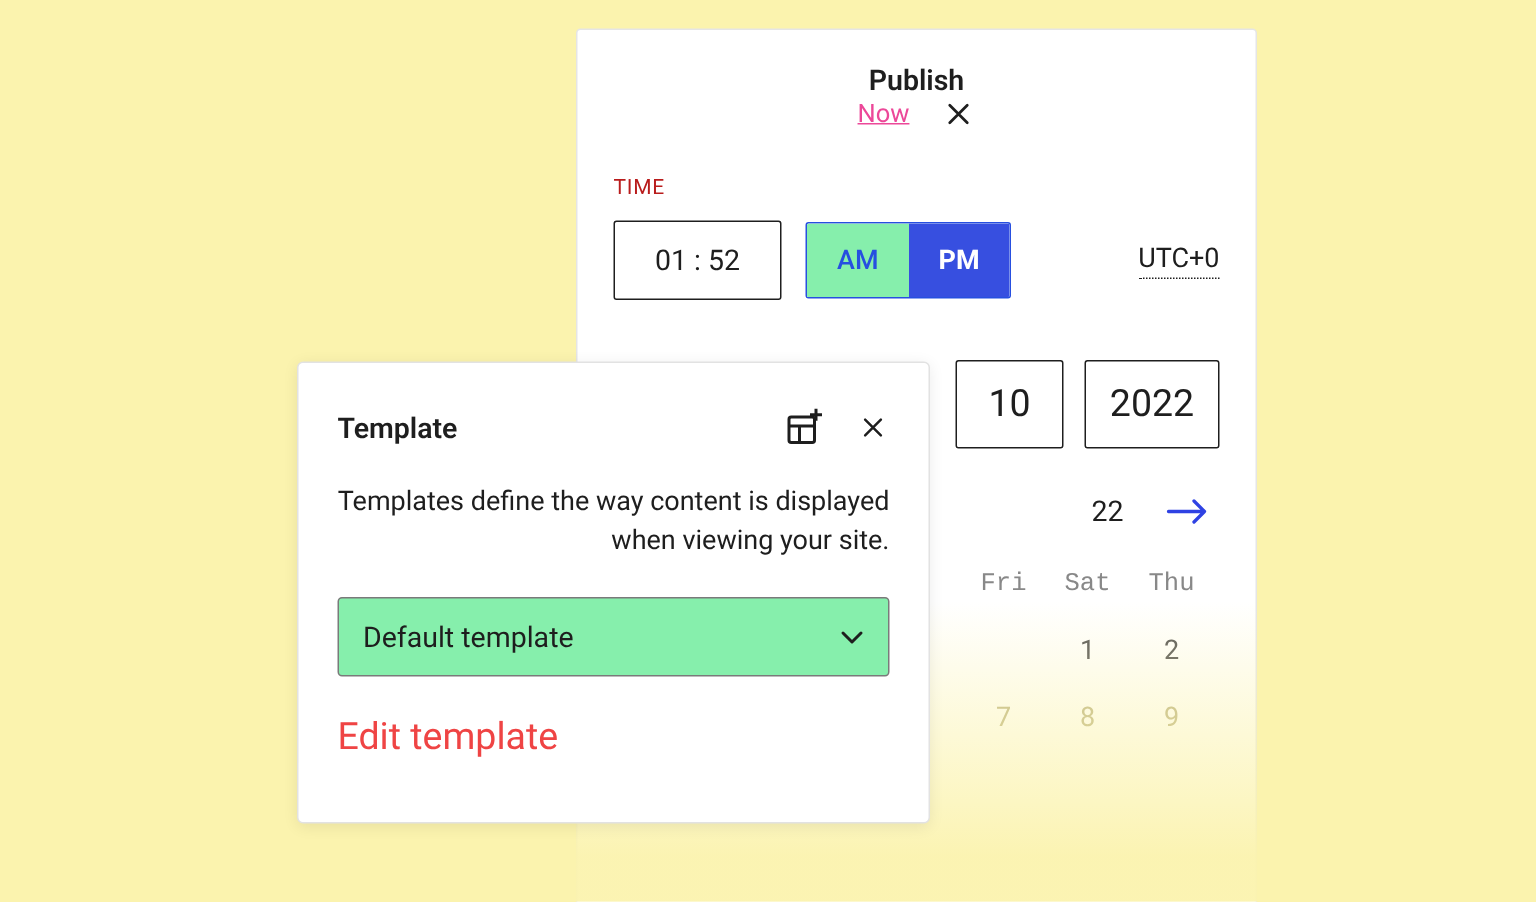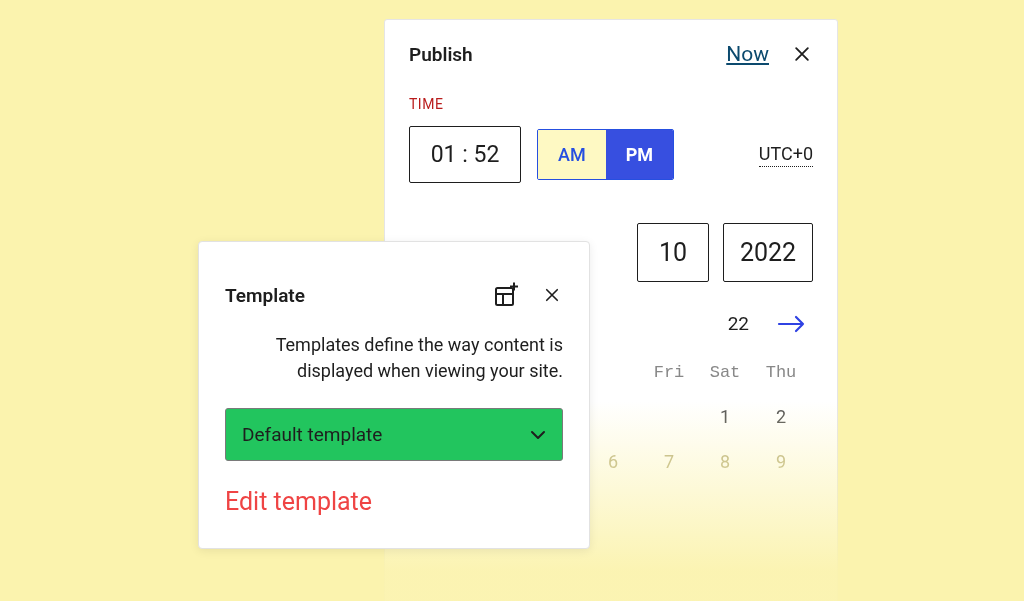--- a/index.html
+++ b/index.html
@@ -17,40 +17,41 @@
       width: 454px;
       background: #fff;
       border: 1px solid #e5e5e5;
       border-radius: 3px;
       padding: 22px 24px 0 24px;
       height: 590px;
     }
     .publish-header {
       display: flex; align-items: center; justify-content: space-between;
       margin-bottom: 30px;
+      flex-direction: column;
     }
     .publish-title { font-size: 19px; font-weight: 600; color: #1e1e1e; }
     .publish-header-right { display: flex; align-items: center; gap: 22px; }
-    .now-link { color: #0c4a6e; font-size: 21px; text-decoration: underline; }
+    .now-link { color: #ec4899; font-size: 17px; text-decoration: underline; }
     .close-icon { width: 22px; height: 22px; display: flex; align-items: center; justify-content: center; cursor: pointer; }
 
     .time-label { font-size: 14px; letter-spacing: 0.5px; color: #b91c1c; margin-bottom: 14px; }
     .time-row { display: flex; align-items: center; gap: 16px; margin-bottom: 40px; }
     .time-input {
       border: 1.5px solid #1e1e1e; border-radius: 2px;
-      padding: 14px 18px; font-size: 23px; color: #1e1e1e;
+      padding: 14px 18px; font-size: 19px; color: #1e1e1e;
       width: 112px; display: flex; align-items: center; justify-content: center;
     }
     .ampm-group {
       display: flex; border: 1.5px solid #264fe0; border-radius: 2px; overflow: hidden;
     }
     .ampm-btn {
       padding: 14px 20px; font-size: 18px; font-weight: 500; cursor: pointer; border: none; background: none;
     }
-    .ampm-am { color: #264fe0; background: #fef9c3; }
+    .ampm-am { color: #264fe0; background: #86efac; }
     .ampm-pm { color: #fff; background: #374fe0; font-weight: bold; }
     .utc { margin-left: auto; font-size: 18px; color: #1e1e1e; border-bottom: 1.5px dotted #1e1e1e; padding-bottom: 2px; }
 
     .date-row { display: flex; gap: 14px; margin-bottom: 30px; justify-content: flex-end; }
     .date-input {
       border: 1.5px solid #1e1e1e; border-radius: 2px;
       padding: 14px 18px; font-size: 25px; color: #1e1e1e; display: flex; align-items: center; justify-content: center;
     }
     .date-day { width: 72px; }
     .date-year { width: 90px; }
@@ -66,36 +67,36 @@
     .cal-cell.light { color: #b8b080; }
 
     .fade-overlay {
       position: absolute; left: 0; right: 0; bottom: 0; height: 200px;
       background: linear-gradient(to bottom, rgba(251,243,174,0) 0%, rgba(251,243,174,0.95) 85%);
       pointer-events: none;
     }
 
     .template-panel {
       position: absolute; left: 198px; top: 241px;
-      width: 392px; height: 308px;
+      width: 422px; height: 308px;
       background: #fff;
       border: 1px solid #e2e2e2;
       border-radius: 4px;
       box-shadow: 0 2px 10px rgba(0,0,0,0.08);
-      padding: 40px 26px 0 26px;
+      padding: 30px 26px 0 26px;
     }
     .template-header { display: flex; align-items: center; justify-content: space-between; margin-bottom: 24px; }
     .template-title { font-size: 19px; font-weight: 600; color: #1e1e1e; }
     .template-header-right { display: flex; align-items: center; gap: 22px; }
     .template-desc { font-size: 18px; color: #1e1e1e; line-height: 1.45; margin-bottom: 24px; text-align: right; }
     .template-select {
       width: 100%; border: 1.5px solid #7a7a7a; border-radius: 3px;
       padding: 14px 16px; font-size: 19px; color: #1e1e1e;
       display: flex; align-items: center; justify-content: space-between; cursor: pointer;
-      margin-bottom: 26px; background: #22c55e;
+      margin-bottom: 26px; background: #86efac;
     }
     .edit-link { color: #ef4444; font-size: 25px; cursor: pointer; }
 
     .icon-svg { display: block; }
   </style>
 </head>
 <body>
 
 <div class="publish-panel">
   <div class="publish-header">

